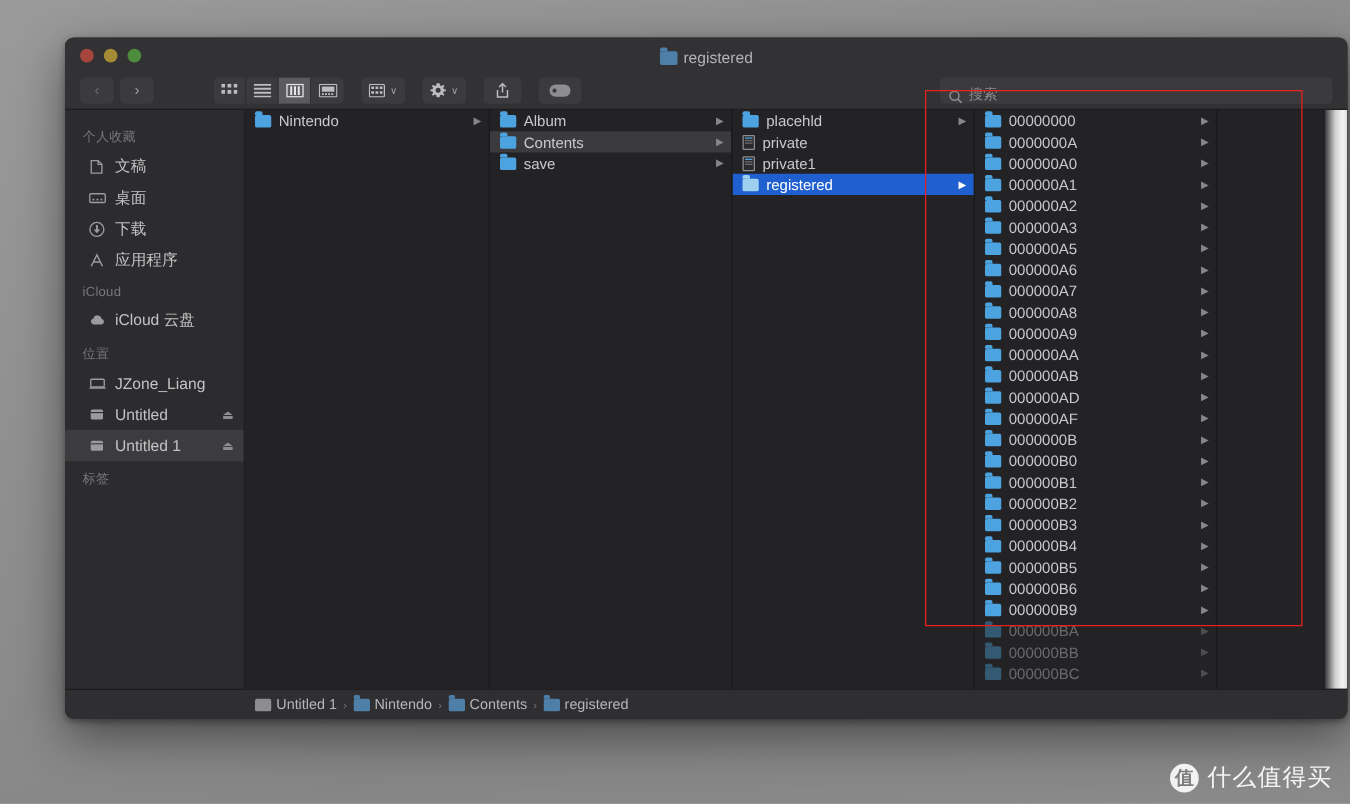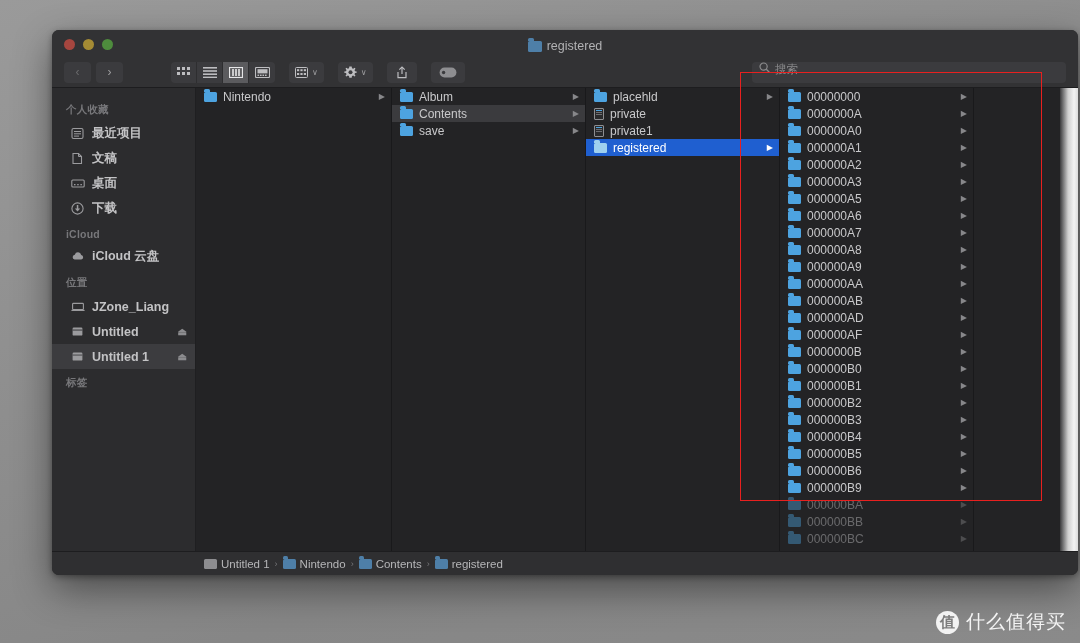--- a/index.html
+++ b/index.html
@@ -100,37 +100,36 @@
   .tbtn-wide { padding: 0 6px; gap: 4px; display: flex; }
   .chev-dn { font-size: 8px; color: #9d9d9f; }
   .tbtn.share { width: 30px; }
   .tbtn.tag   { width: 34px; }
 
   #search-field {
     margin-left: auto;
     width: 314px; height: 21px;
     background: #3b3b3e;
     border-radius: 4px;
-    display: flex; align-items: flex-start;
+    display: flex; align-items: flex-end;
     padding: 0 7px; gap: 5px;
     color: #8b8b8d;
     font-size: 11.5px;
   }
 
   
   #wbody { flex: 1 1 auto; display: flex; min-height: 0; }
 
   #sidebar {
     width: 144px;
     background: #2c2c2e;
     border-right: 1px solid #1f1f21;
     padding-top: 8px;
     flex: 0 0 auto;
     overflow: hidden;
-    font-weight: bold;
   }
   .sb-header {
     font-size: 10.5px;
     color: #77777a;
     padding: 7px 0 4px 14px;
     letter-spacing: .2px;
   }
   .sb-item {
     height: 25px;
     display: flex; align-items: center;
@@ -414,33 +413,20 @@
   </div>
 
   <div id="wbody">
 
     <div id="sidebar">
 
       <div class="sb-header">个人收藏</div>
       <div class="sb-item">
         <span class="sb-ico">
           <svg width="13" height="13" viewBox="0 0 13 13">
-              <rect x="1" y="1.5" width="11" height="10" rx="1.5" fill="none" stroke="#9b9b9e" stroke-width="1.1"></rect>
-              <g stroke="#9b9b9e" stroke-width="1">
-                <path d="M3 4.5 H10"></path>
-                <path d="M3 6.8 H10"></path>
-                <path d="M3 9.1 H8"></path>
-              </g>
-            </svg>
-        </span>
-        <span class="sb-label">最近项目</span>
-      </div>
-      <div class="sb-item">
-        <span class="sb-ico">
-          <svg width="13" height="13" viewBox="0 0 13 13">
               <path d="M2 1.5 H7.5 L10.5 4.5 V11.5 H2 Z" fill="none" stroke="#9b9b9e" stroke-width="1.1"></path>
               <path d="M7.5 1.5 V4.5 H10.5" fill="none" stroke="#9b9b9e" stroke-width="1"></path>
             </svg>
         </span>
         <span class="sb-label">文稿</span>
       </div>
       <div class="sb-item">
         <span class="sb-ico">
           <svg width="14" height="13" viewBox="0 0 14 13">
               <rect x="0.8" y="3" width="12.4" height="7" rx="1" fill="none" stroke="#9b9b9e" stroke-width="1.1"></rect>
@@ -457,20 +443,31 @@
         <span class="sb-ico">
           <svg width="13" height="13" viewBox="0 0 13 13">
               <circle cx="6.5" cy="6.5" r="5.6" fill="none" stroke="#9b9b9e" stroke-width="1.1"></circle>
               <g fill="#9b9b9e">
                 <rect x="5.8" y="3" width="1.5" height="4.3"></rect>
                 <path d="M3.9 6.6 L6.55 9.6 L9.2 6.6 Z"></path>
               </g>
             </svg>
         </span>
         <span class="sb-label">下载</span>
+      </div>
+      <div class="sb-item">
+        <span class="sb-ico">
+          <svg width="13" height="13" viewBox="0 0 13 13">
+              <g fill="none" stroke="#9b9b9e" stroke-width="1.2">
+                <path d="M2 11 L6.5 2 L11 11"></path>
+                <path d="M3.8 7.6 H9.2"></path>
+              </g>
+            </svg>
+        </span>
+        <span class="sb-label">应用程序</span>
       </div>
 
       <div class="sb-header">iCloud</div>
       <div class="sb-item">
         <span class="sb-ico">
           <svg width="14" height="13" viewBox="0 0 14 13">
               <path d="M3.6 9.6 A2.5 2.5 0 0 1 3.8 4.7 A3.3 3.3 0 0 1 10.2 4.9 A2.4 2.4 0 0 1 10.3 9.6 Z" fill="#9b9b9e"></path>
             </svg>
         </span>
         <span class="sb-label">iCloud 云盘</span>

